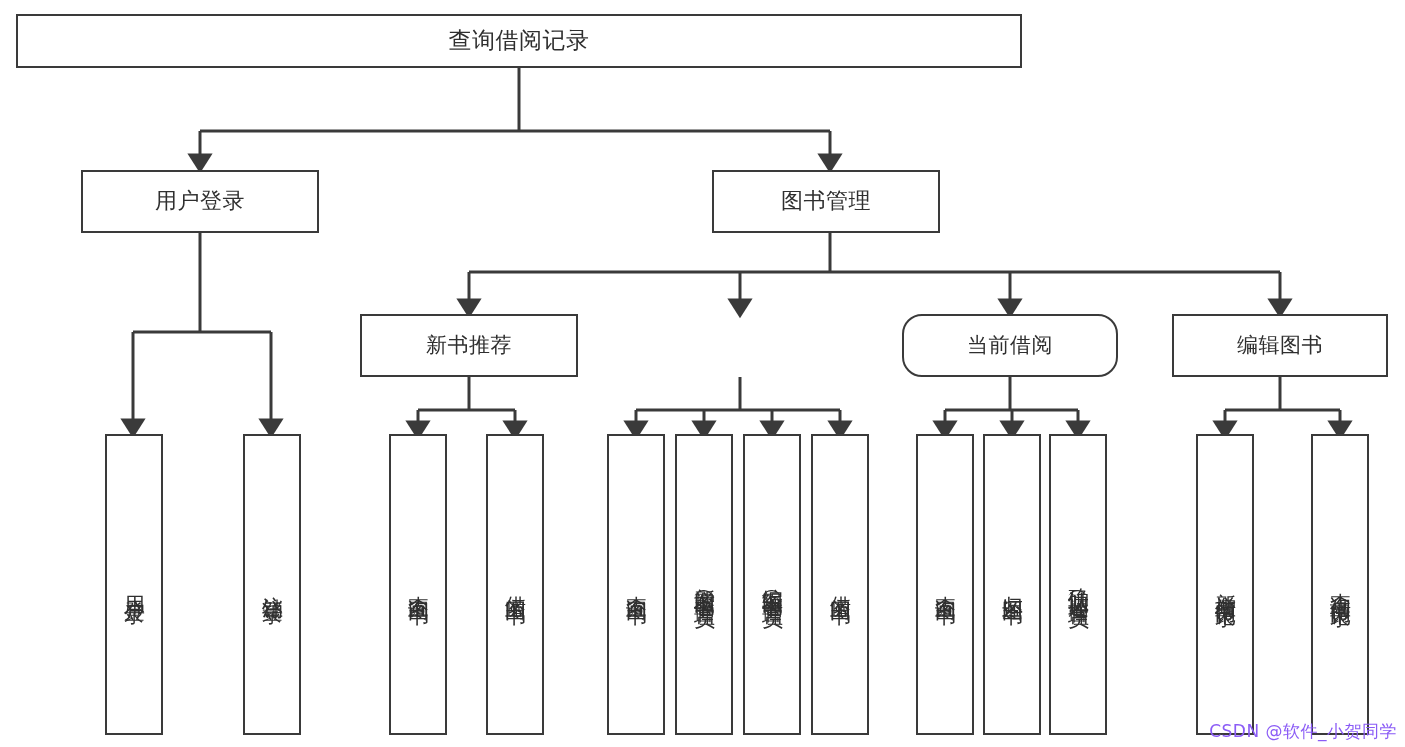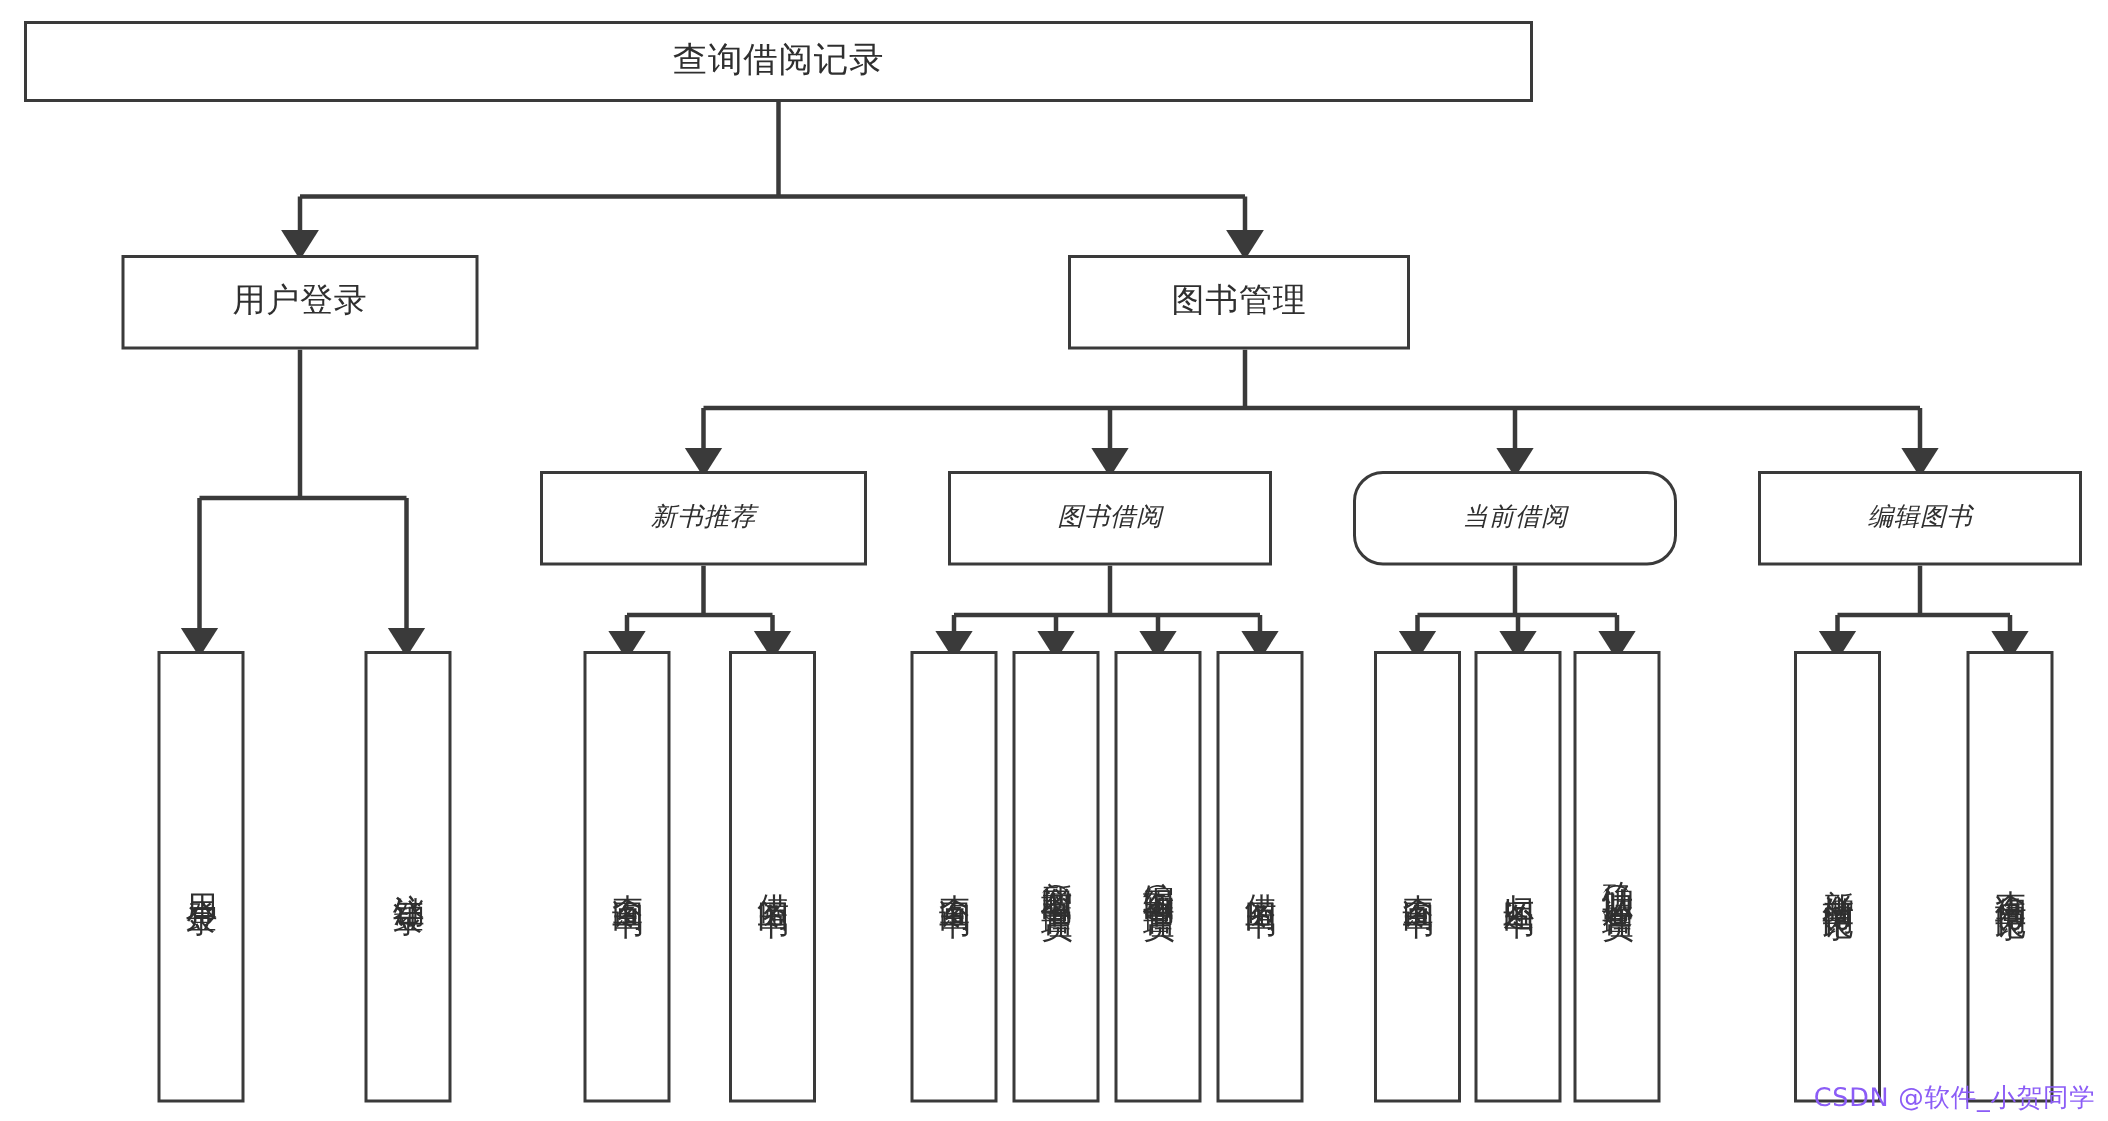--- a/index.html
+++ b/index.html
@@ -38,22 +38,21 @@
     text-align: center;
     color: #2f2f2f;
   }
   .node.root {
     font-size: 23px;
   }
   .node.level1 {
     font-size: 22px;
   }
   .node.level2 {
-    font-size: 17px;
-    font-style: italic;
+    font-size: 21px;
   }
   .node.leaf {
     font-size: 21px;
     align-items: center;
     justify-content: center;
     padding: 6px 0;
   }
   .node .label {
     line-height: 1.12;
     letter-spacing: 0.5px;
@@ -138,23 +137,20 @@
   <div class="node level1" style="left:81px; top:170px; width:238px; height:63px;">
     <span class="label">用户登录</span>
   </div>
   <div class="node level1" style="left:712px; top:170px; width:228px; height:63px;justify-content:center;">
     <span class="label">图书管理</span>
   </div>
 
   <div class="node level2" style="left:360px; top:314px; width:218px; height:63px;">
     <span class="label">新书推荐</span>
   </div>
-  <div class="node level2" style="left:632px; top:314px; width:216px; height:63px;">
-    <span class="label">图书借阅</span>
-  </div>
   <div class="node level2" style="left:902px; top:314px; width:216px; height:63px;border-radius:20px;">
     <span class="label">当前借阅</span>
   </div>
   <div class="node level2" style="left:1172px; top:314px; width:216px; height:63px;">
     <span class="label">编辑图书</span>
   </div>
 
   <div class="node leaf" style="left:105px; top:434px; width:58px; height:301px;">
     <span class="label">用户登录</span>
   </div>

